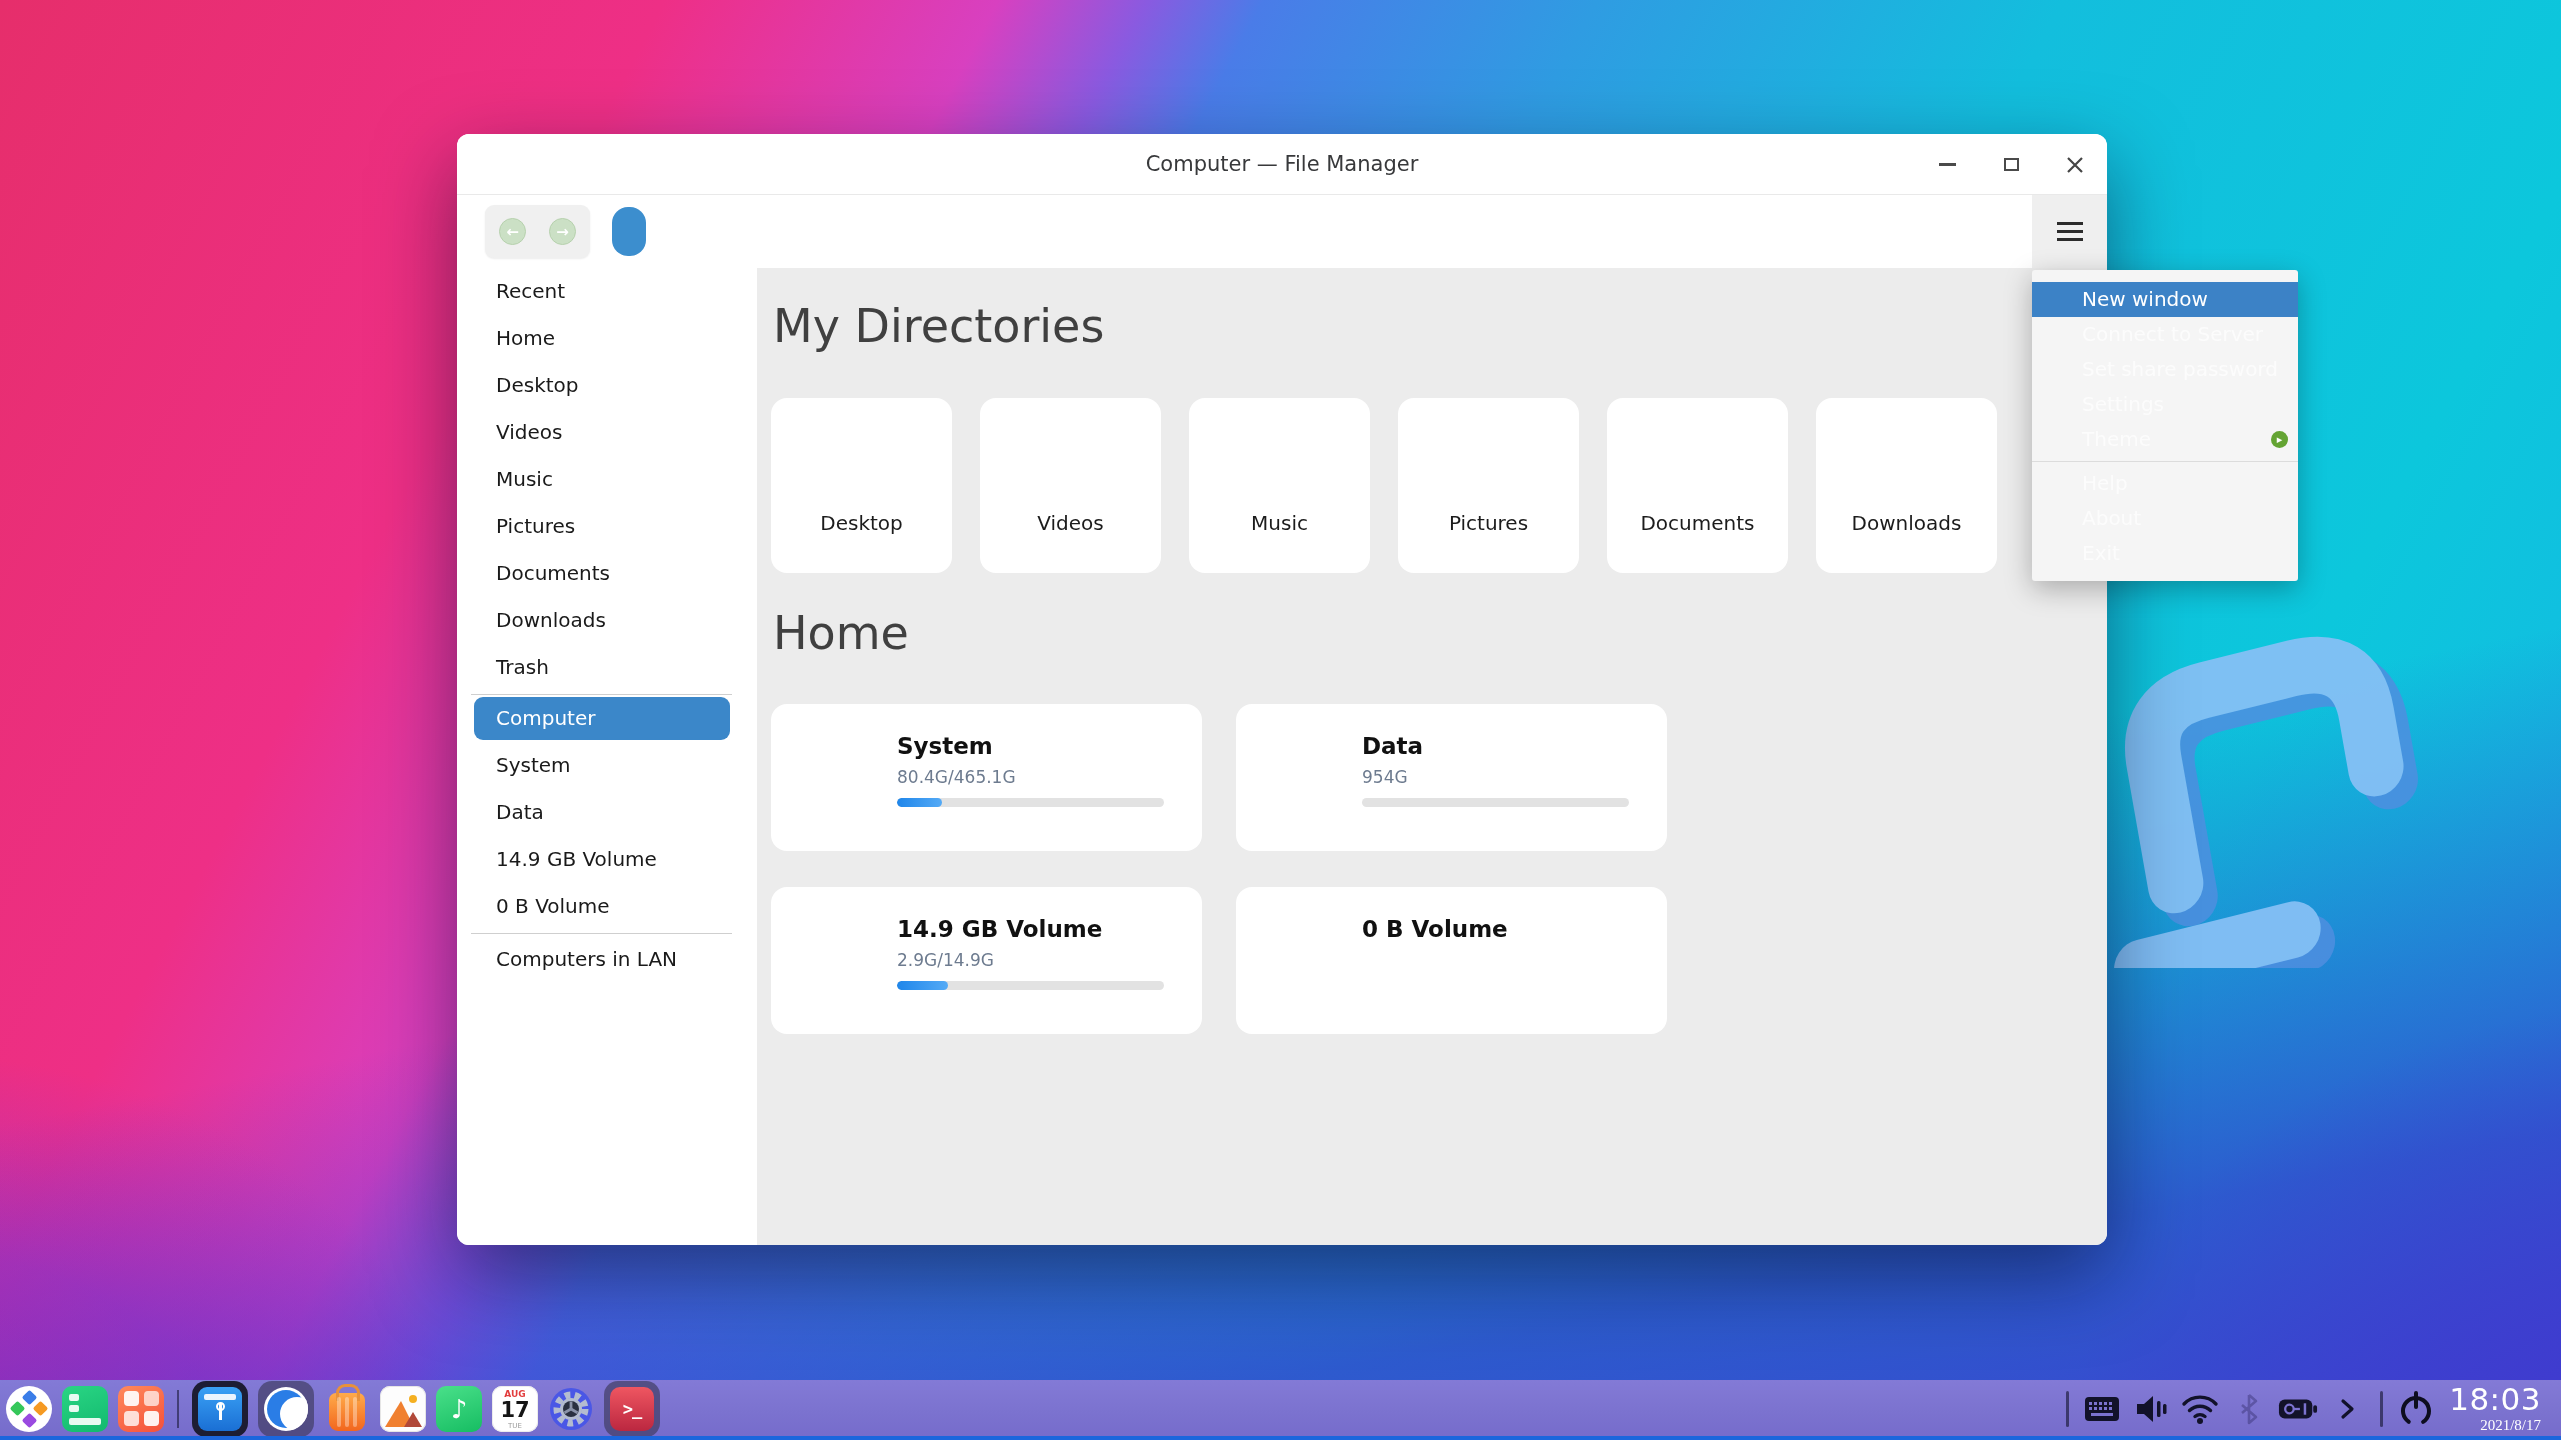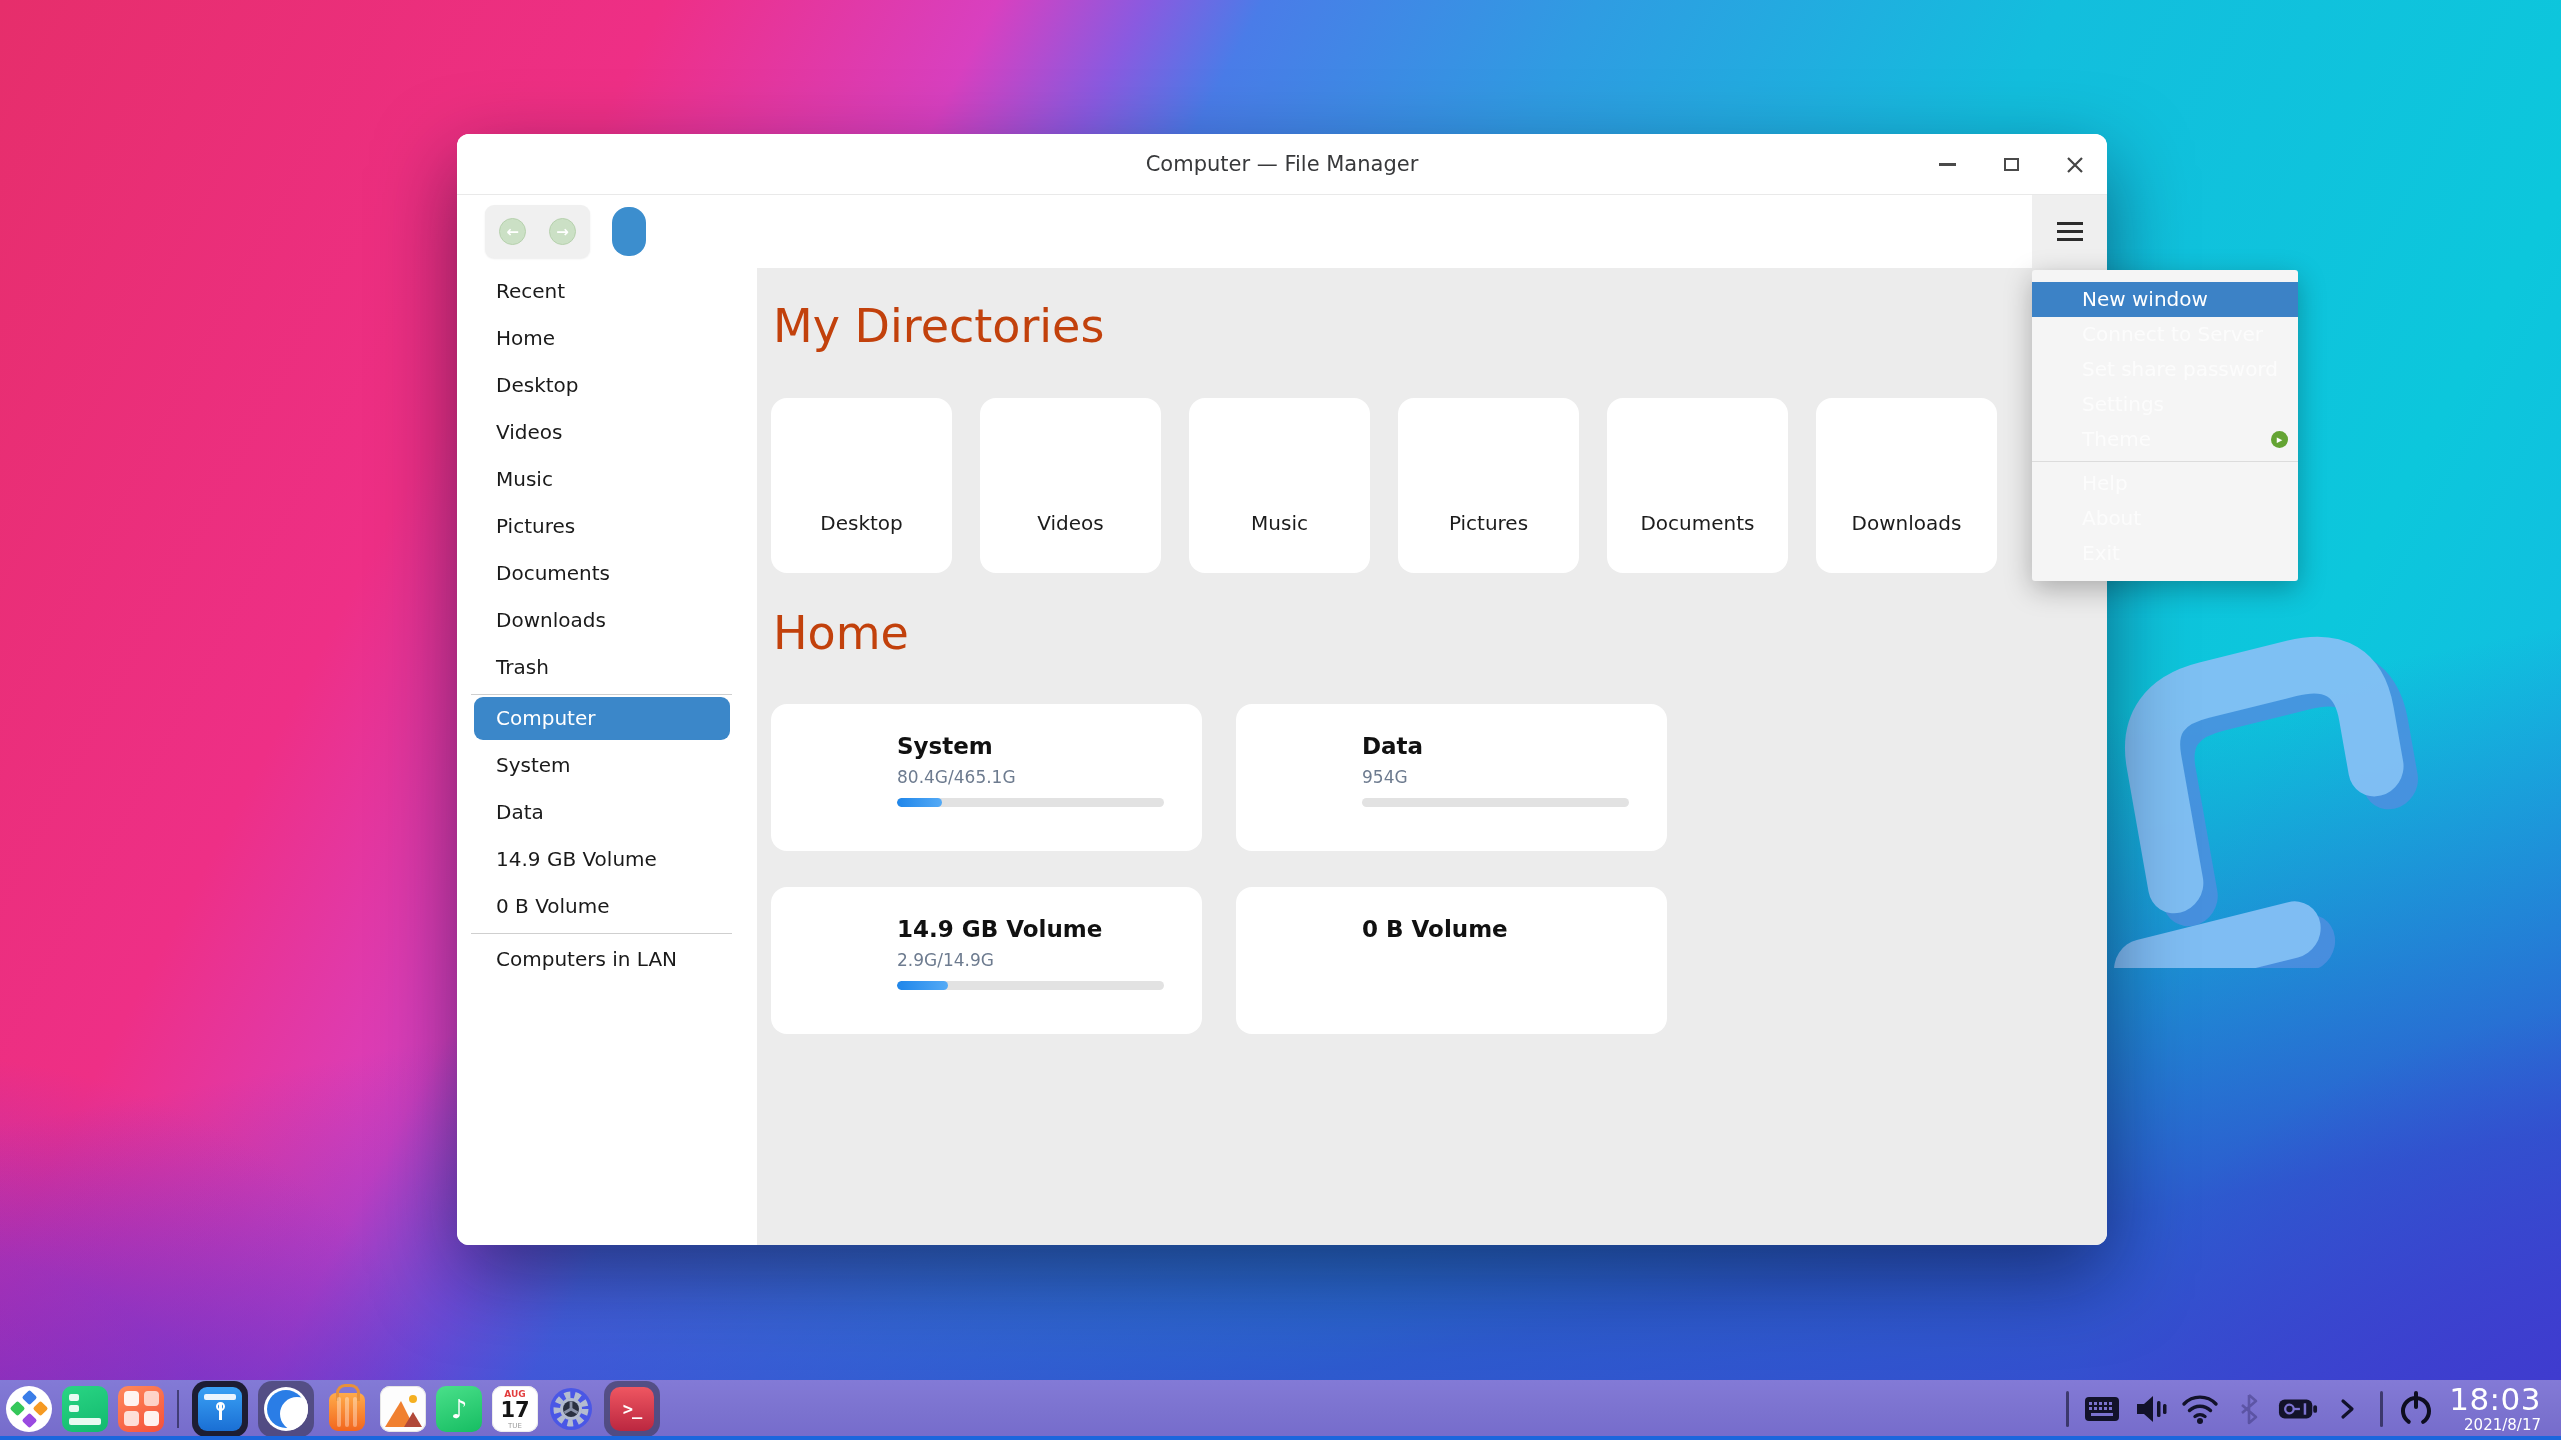--- a/index.html
+++ b/index.html
@@ -59,21 +59,21 @@
   .hamburger { display:flex; flex-direction:column; gap:5px; }
   .hamburger i { display:block; width:26px; height:3px; background:#2b2b2b; }
 
   .sidebar { position:absolute; left:0; top:134px; bottom:0; width:300px; background:#fff; border-radius:0 0 0 12px; }
   .side-item { height:47px; line-height:47px; padding-left:39px; font-size:20px; color:#1a1a1a; }
   .side-sep { height:1px; background:#cfcfcf; margin:3px 25px 2px 14px; }
   .side-item.selected { height:43px; line-height:43px; margin:2px 27px 2px 17px; padding-left:22px;
     background:#3b87c9; border-radius:9px; color:#fff; }
 
   .content { position:absolute; left:300px; top:134px; right:0; bottom:0; background:#ececec; border-radius:0 0 12px 0; }
-  .h-big { position:absolute; left:16px; font-size:46px; font-weight:500; color:#c2410c; }
+  .h-big { position:absolute; left:16px; font-size:46px; font-weight:500; color:#404040; }
   #h-dirs { top:31px; } #h-disks { top:338px; }
   .tiles { position:absolute; left:14px; top:130px; display:flex; gap:28px; }
   .tile { width:181px; height:175px; background:#fff; border-radius:16px; display:flex; flex-direction:column;
     justify-content:flex-end; align-items:center; padding-bottom:38px; }
   .tile span { font-size:20px; color:#1c1c1c; }
   .diskgrid { position:absolute; left:14px; top:436px; display:grid; grid-template-columns:431px 431px; gap:36px 34px; }
   .disk-card { position:relative; width:431px; height:147px; background:#fff; border-radius:16px; }
   .disk-name { position:absolute; left:126px; top:29px; font-size:23px; font-weight:bold; color:#111; }
   .disk-usage { position:absolute; left:126px; top:63px; font-size:17px; color:#6d7b8f; }
   .disk-track { position:absolute; left:126px; top:94px; width:267px; height:9px; border-radius:5px; background:#e2e2e2; overflow:hidden; }
@@ -125,21 +125,21 @@
   .ic-cal .cd { font-size:21px; font-weight:bold; color:#151515; line-height:23px; }
   .ic-cal .cw { font-size:7px; color:#9a9a9a; line-height:8px; }
   .ic-term { width:44px; height:44px; border-radius:10px; background:linear-gradient(180deg,#ef5661,#bb2740);
     display:flex; align-items:center; justify-content:center; color:#fff; font-family:"DejaVu Sans Mono","Liberation Mono",monospace; font-size:17px; font-weight:bold; letter-spacing:-1px; }
 
   .tray { margin-left:auto; display:flex; align-items:center; gap:9px; padding-right:20px; }
   .tray-sep { width:3px; height:36px; background:rgba(18,18,44,.6); border-radius:2px; margin:0 4px; }
   .tray-ic { width:40px; height:40px; display:flex; align-items:center; justify-content:center; }
   .clock { color:#fff; text-align:right; line-height:1; margin-left:4px; }
   .clock .t { font-size:31px; letter-spacing:.5px; }
-  .clock .d { font-size:15px; margin-top:3px; }
+  .clock .d { font-size:15px; margin-top:3px;font-family:Liberation Serif, serif; }
 </style>
 </head>
 <body>
 
 <div id="screen">
 
   <div class="wallpaper"></div>
 
   <svg class="watermark" width="480" height="420" viewBox="0 0 480 420">
     <g transform="rotate(-14 240 230) skewX(-4)">

